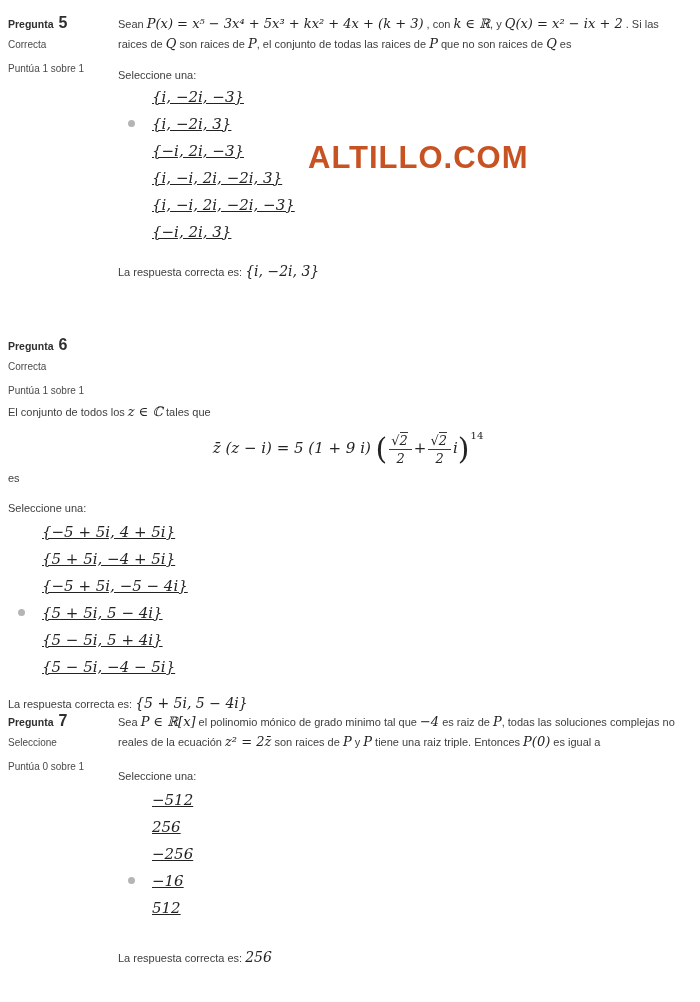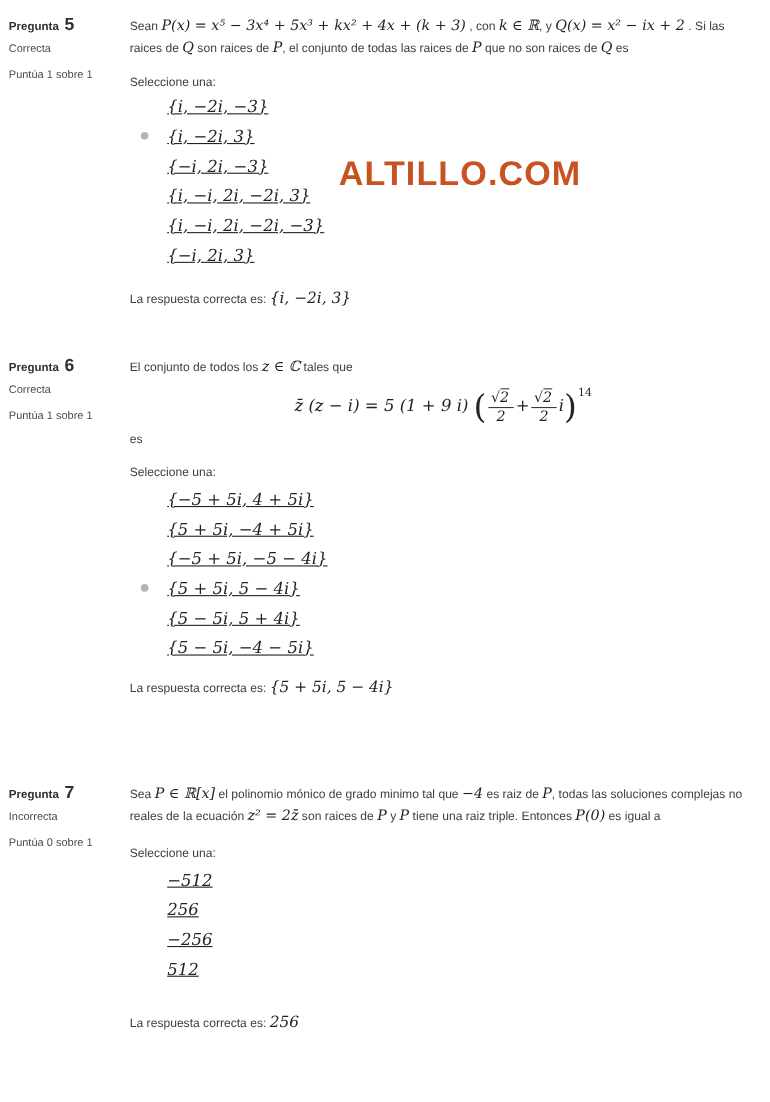--- a/index.html
+++ b/index.html
@@ -4,21 +4,21 @@
 <style>
   html,body { margin:0; padding:0; }
   body {
     width:700px; height:1002px; position:relative;
     background:#ffffff; color:#3e3e3e;
     font-family:"Liberation Sans", sans-serif;
     font-size:11px; overflow:hidden;
   }
   .qblock { position:absolute; left:0; right:0; display:flex; }
   .q5 { top:8px; }
-  .q6 { top:318px; }
+  .q6 { top:330px;flex-direction:column; }
   .q7 { top:706px; }
   .info { width:110px; flex:none; padding:6px 0 0 8px; box-sizing:border-box; }
   .qtitle { white-space:nowrap; }
   .qtitle .qword { font-weight:bold; font-size:10.5px; color:#2f2f2f; }
   .qtitle .qnum { font-weight:bold; font-size:16px; color:#2f2f2f; margin-left:2px; }
   .qstatus { margin-top:7px; font-size:10px; color:#4a4a4a; }
   .qpoints { margin-top:13px; font-size:10px; color:#4a4a4a; }
   .content { flex:1; padding:6px 12px 0 8px; box-sizing:border-box; }
   .prompt { line-height:19px; font-size:11px; color:#3e3e3e; }
   .m { font-family:"DejaVu Serif", serif; font-style:italic; font-size:13px; color:#232323;text-align:center; }
@@ -146,40 +146,44 @@
     </div>
   </div>
 </div>
 
 <div class="qblock q7">
   <div class="info">
     <div class="qtitle">
       <span class="qword">Pregunta</span>
       <span class="qnum">7</span>
     </div>
-    <div class="qstatus">Incorrecta</div>
+    <div class="qstatus">Seleccione</div>
     <div class="qpoints">Puntúa 0 sobre 1</div>
   </div>
   <div class="content">
     <div class="prompt"><span class="t">Sea </span><span class="m">P ∈ ℝ[x]</span><span class="t"> el polinomio mónico de grado minimo tal que </span><span class="m">−4</span><span class="t"> es raiz de </span><span class="m">P</span><span class="t">, todas las soluciones complejas no reales de la ecuación </span><span class="m">z² = 2z̄</span><span class="t"> son raices de </span><span class="m">P</span><span class="t"> y </span><span class="m">P</span><span class="t"> tiene una raiz triple. Entonces </span><span class="m">P(0)</span><span class="t"> es igual a</span></div>
     <div class="selectline">Seleccione una:</div>
     <div class="opts">
       <div class="opt">
         <span class="dot" style="visibility: hidden;"></span>
         <span class="olabel">−512</span>
       </div>
       <div class="opt">
         <span class="dot" style="visibility: hidden;"></span>
         <span class="olabel">256</span>
       </div>
       <div class="opt">
         <span class="dot" style="visibility: hidden;"></span>
         <span class="olabel">−256</span>
       </div>
       <div class="opt">
+        <span class="dot"></span>
+        <span class="olabel">−16</span>
+      </div>
+      <div class="opt">
         <span class="dot" style="visibility: hidden;"></span>
         <span class="olabel">512</span>
       </div>
     </div>
     <div class="answer">
       <span>La respuesta correcta es:</span><span class="aval">256</span>
     </div>
   </div>
 </div>
 

